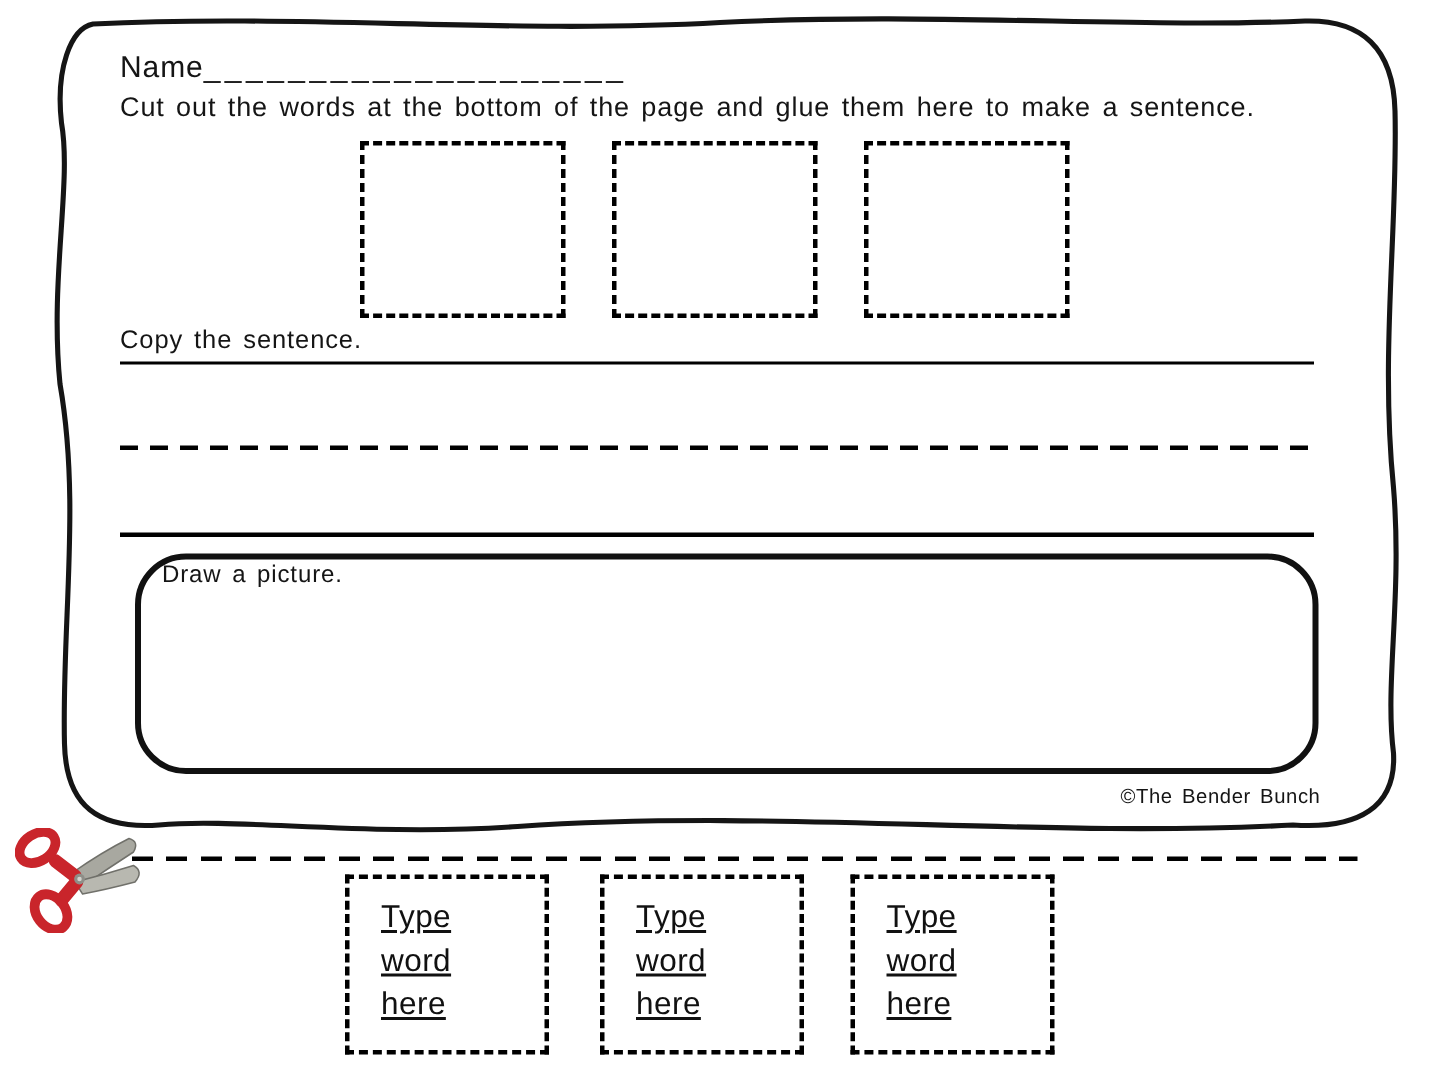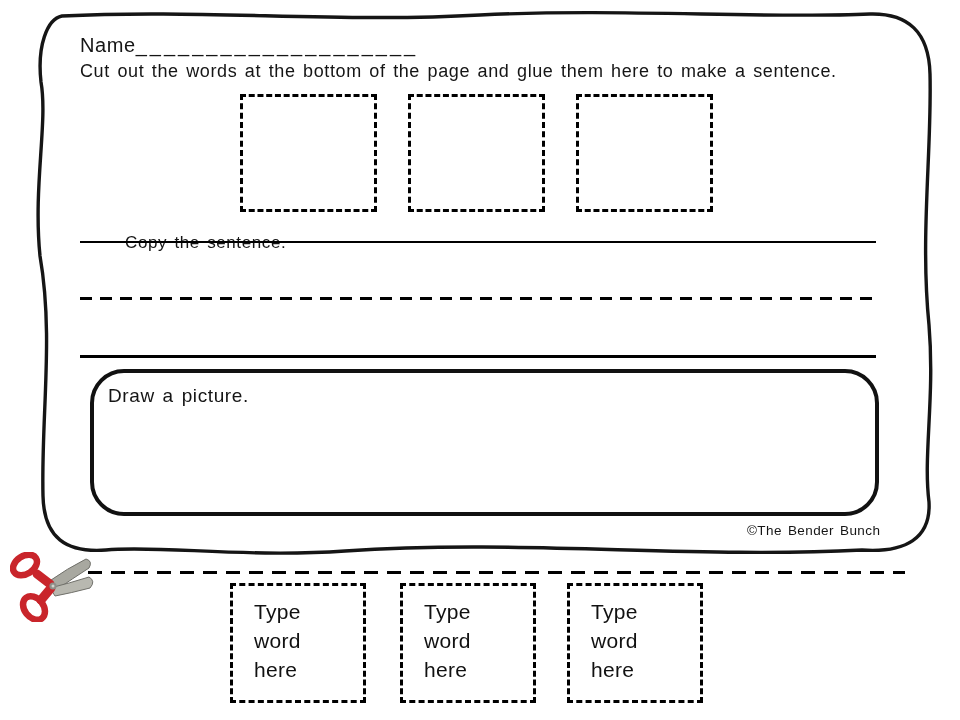--- a/index.html
+++ b/index.html
@@ -53,23 +53,22 @@
     background: transparent;
     width: 131px;
     height: 112px;
     top: 94px;
   }
   .glue-box.g1 { left: 240px; }
   .glue-box.g2 { left: 408px; }
   .glue-box.g3 { left: 576px; }
 
   .copy-label {
-    left: 80px; top: 233px;
+    left: 80px; top: 217px;
     font-size: 17px;
-    margin-left: 45px;
   }
   .line-solid-1 {
     left: 80px; top: 241px;
     width: 796px; height: 0;
     border-top: 2.5px solid #000;
   }
   .line-dashed {
     left: 80px; top: 297px;
     width: 799px; height: 3px;
     background: repeating-linear-gradient(90deg, #000 0 12px, transparent 12px 20px);
@@ -81,22 +80,22 @@
   }
 
   .draw-box {
     left: 90px; top: 369px;
     width: 781px; height: 139px;
     border: 4px solid #111;
     border-radius: 34px;
     background: transparent;
   }
   .draw-label {
-    left: 14px; top: 12px;
-    font-size: 19px;
+    left: 14px; top: 2px;
+    font-size: 16px;
   }
 
   .credit {
     left: 747px; top: 523px;
     font-size: 13.5px;
     letter-spacing: 0.4px;
   }
 
   .scissors {
     left: 10px; top: 552px;
@@ -119,21 +118,21 @@
   .word-card.c1 { left: 230px; }
   .word-card.c2 { left: 400px; }
   .word-card.c3 { left: 567px; }
   .word-card .card-text {
     padding: 11px 0 0 21px;
     font-size: 21px;
     line-height: 29px;
     color: #111;
     letter-spacing: 0.3px;
   }
-  .word-card .card-text span { display: block; }
+  .word-card .card-text span { display: block; text-decoration: underline; }
 </style>
 </head>
 <body>
 
 <div class="page">
 
   <svg class="border-svg" viewBox="0 0 960 720" aria-hidden="true">
     <path d="M 62 16
              C 200 9, 340 23, 480 15
              C 620 8, 760 19, 870 14

